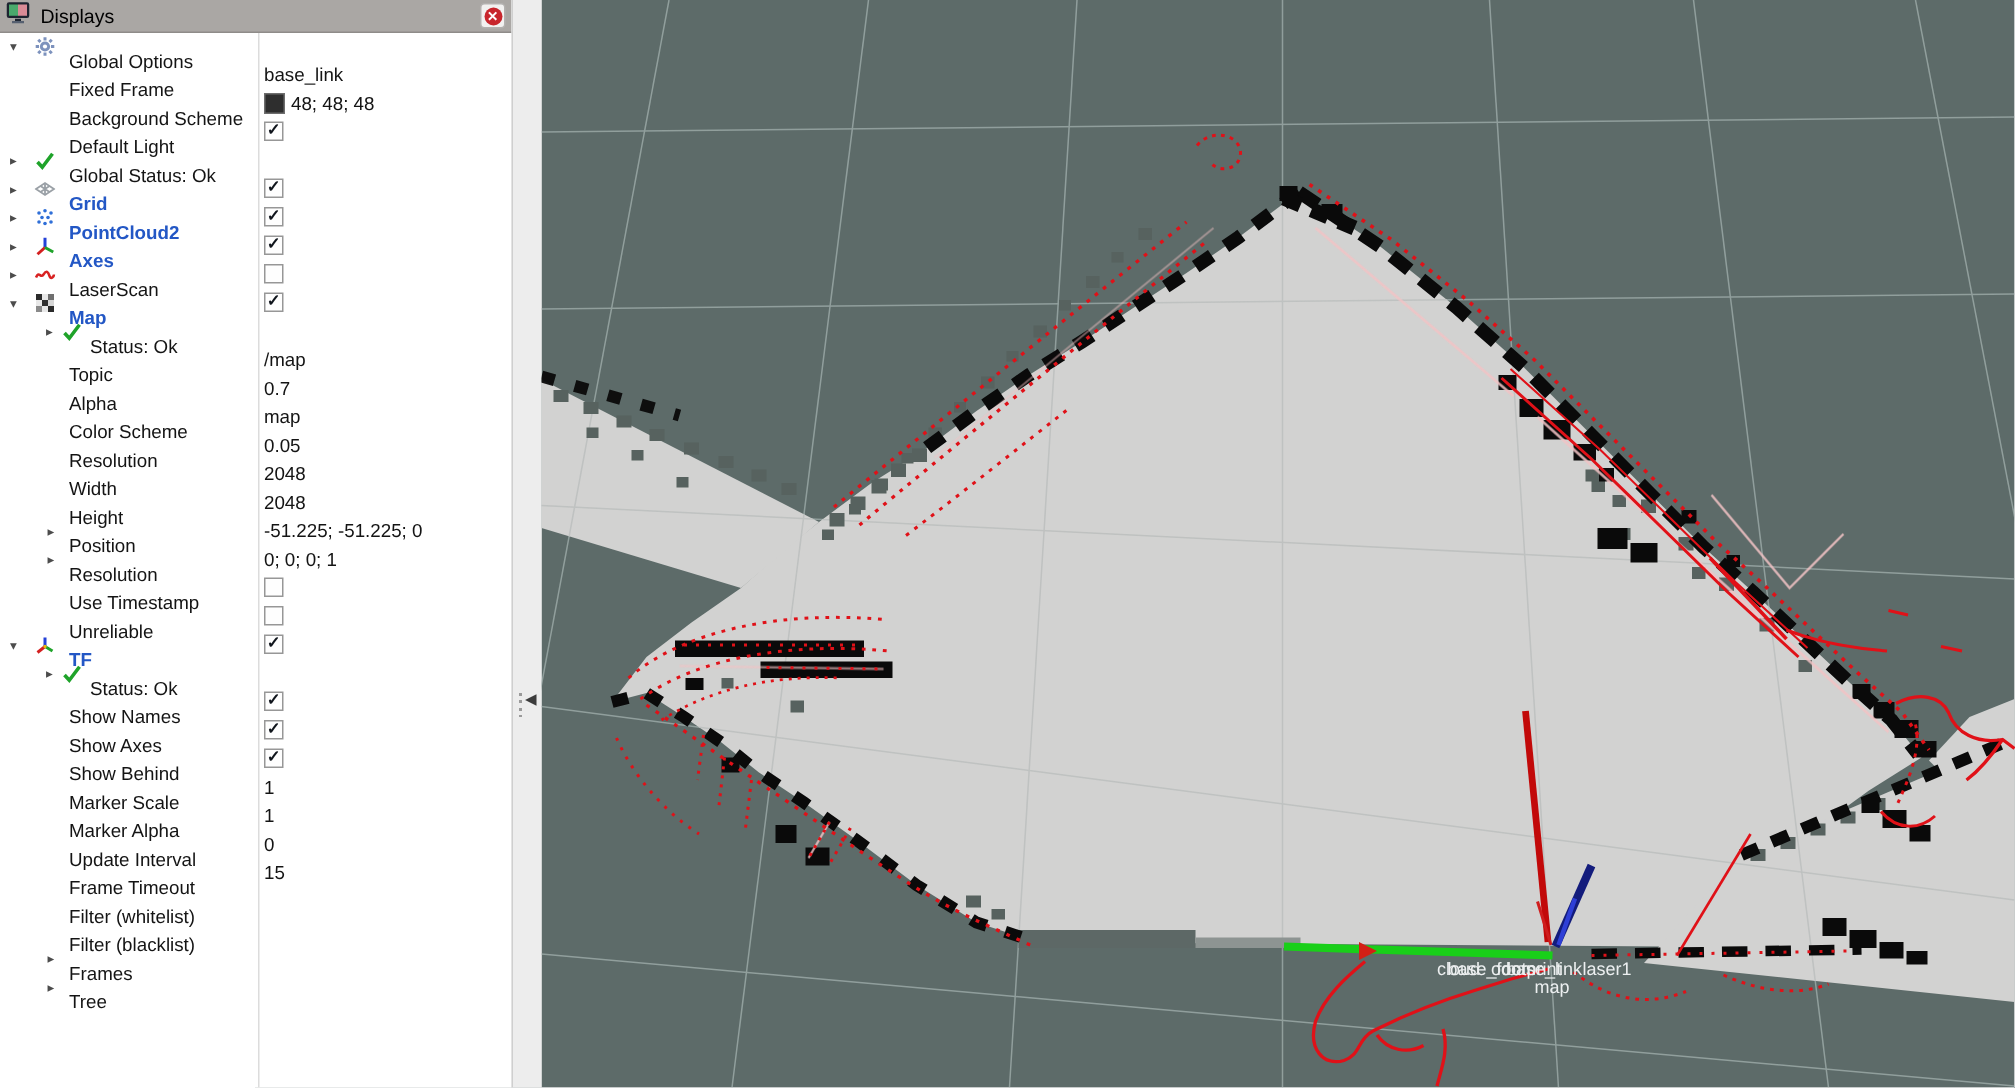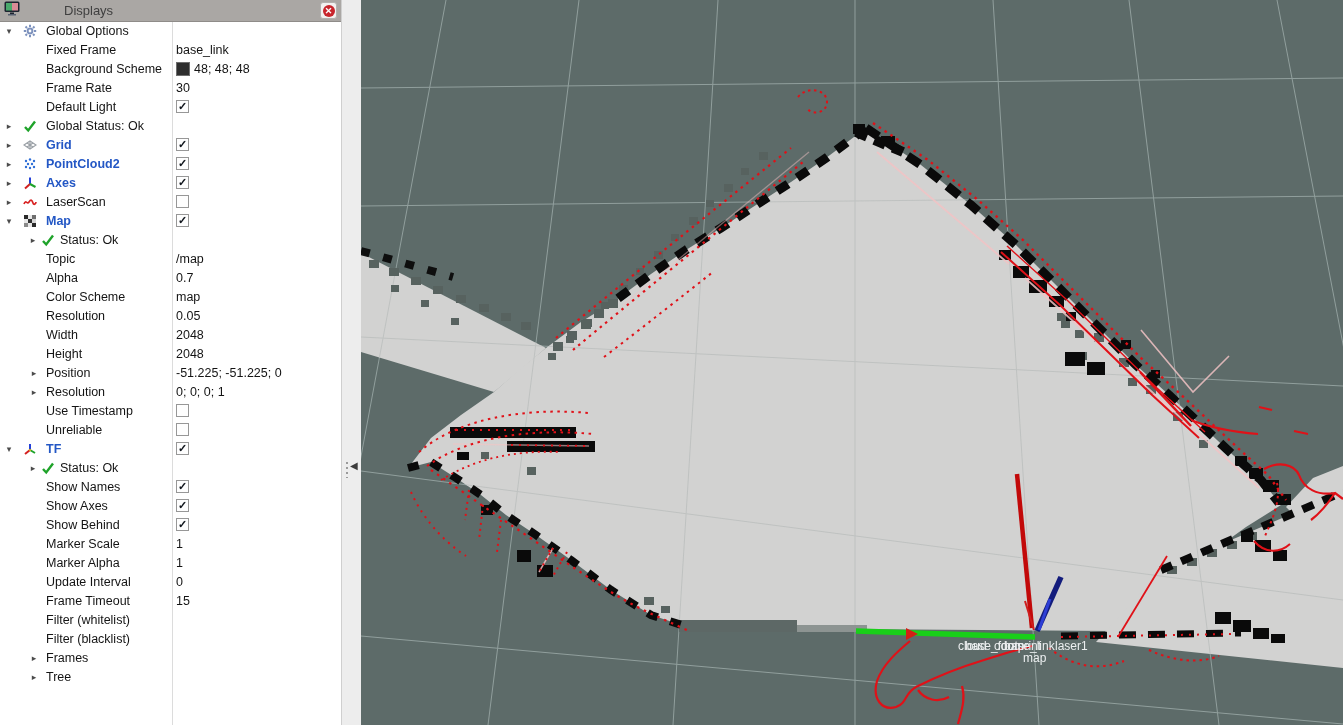--- a/index.html
+++ b/index.html
@@ -3,31 +3,31 @@
 <meta charset="utf-8">
 <style>
   html,body{margin:0;padding:0;background:#fff;}
   body{width:1343px;height:725px;overflow:hidden;font-family:"Liberation Sans",sans-serif;}
   #app{display:flex;width:1343px;height:725px;}
 
   
   #panel{width:341px;min-width:341px;position:relative;background:var(--panel-bg,#fff);}
   #titlebar{height:22px;background:var(--titlebar-bg,#aaa7a4);border-bottom:1px solid #8f8c89;
     display:flex;align-items:center;padding:0 4px;gap:7px;box-sizing:border-box;}
-  #titlebar .ttext{font-size:13px;color:#404040;margin-left:37px;}
+  #titlebar .ttext{font-size:13px;color:#000000;}
   #closebtn{margin-left:auto;width:17px;height:17px;background:#f2f1f0;border:1px solid #b3b1af;border-radius:3px;
     display:flex;align-items:center;justify-content:center;cursor:default;padding:0;}
   #closebtn .cdot{width:12px;height:12px;border-radius:50%;background:var(--close-red,#c8252c);
     color:#fff;font-size:9px;line-height:12px;text-align:center;font-weight:bold;}
   #tree{position:absolute;top:22px;left:0;right:0;bottom:0;background:#fff;overflow:hidden;}
   #colsep{position:absolute;top:22px;bottom:0;left:172px;width:1px;background:#dcdcdc;}
   .row{height:19px;position:relative;font-size:12.5px;color:#141414;}
   .row .ar{position:absolute;top:4px;font-size:9px;color:#4c4c4c;width:10px;text-align:center;}
   .row .ic{position:absolute;top:2px;width:14px;height:14px;}
-  .row .lbl{position:absolute;top:2px;white-space:nowrap;}
+  .row .lbl{position:absolute;top:12px;white-space:nowrap;}
   .row .lbl.blue{color:var(--display-name-blue,#2357c5);font-weight:bold;}
   .row .val{position:absolute;left:176px;top:2px;display:flex;align-items:center;gap:4px;white-space:nowrap;}
   .cb{width:13px;height:13px;box-sizing:border-box;border:1px solid #979797;background:#fefefe;
     font-size:11px;line-height:10px;text-align:center;color:#10151c;font-weight:bold;}
   .sw{width:12px;height:12px;background:#2e2e2e;border:1px solid #6e6e6e;}
   
   .lvl0 .ar{left:4px;} .lvl0 .ic{left:23px;} .lvl0 .lbl{left:46px;}
   .lvl1 .lbl{left:46px;} .lvl1 .ar{left:29px;}
   .lvlS .ar{left:28px;} .lvlS .ic{left:41px;} .lvlS .lbl{left:60px;}
 
@@ -77,26 +77,20 @@
           <span class="lbl">Fixed Frame</span>
           <span class="val">
             <span>base_link</span>
           </span>
         </div>
         <div class="row lvl1">
           <span class="lbl">Background Scheme</span>
           <span class="val">
             <span class="sw"></span>
             <span>48; 48; 48</span>
-          </span>
-        </div>
-        <div class="row lvl1">
-          <span class="lbl">Frame Rate</span>
-          <span class="val">
-            <span>30</span>
           </span>
         </div>
         <div class="row lvl1">
           <span class="lbl">Default Light</span>
           <span class="val">
             <span class="cb">✓</span>
           </span>
         </div>
         <div class="row lvl0">
           <span class="ar">▸</span>

